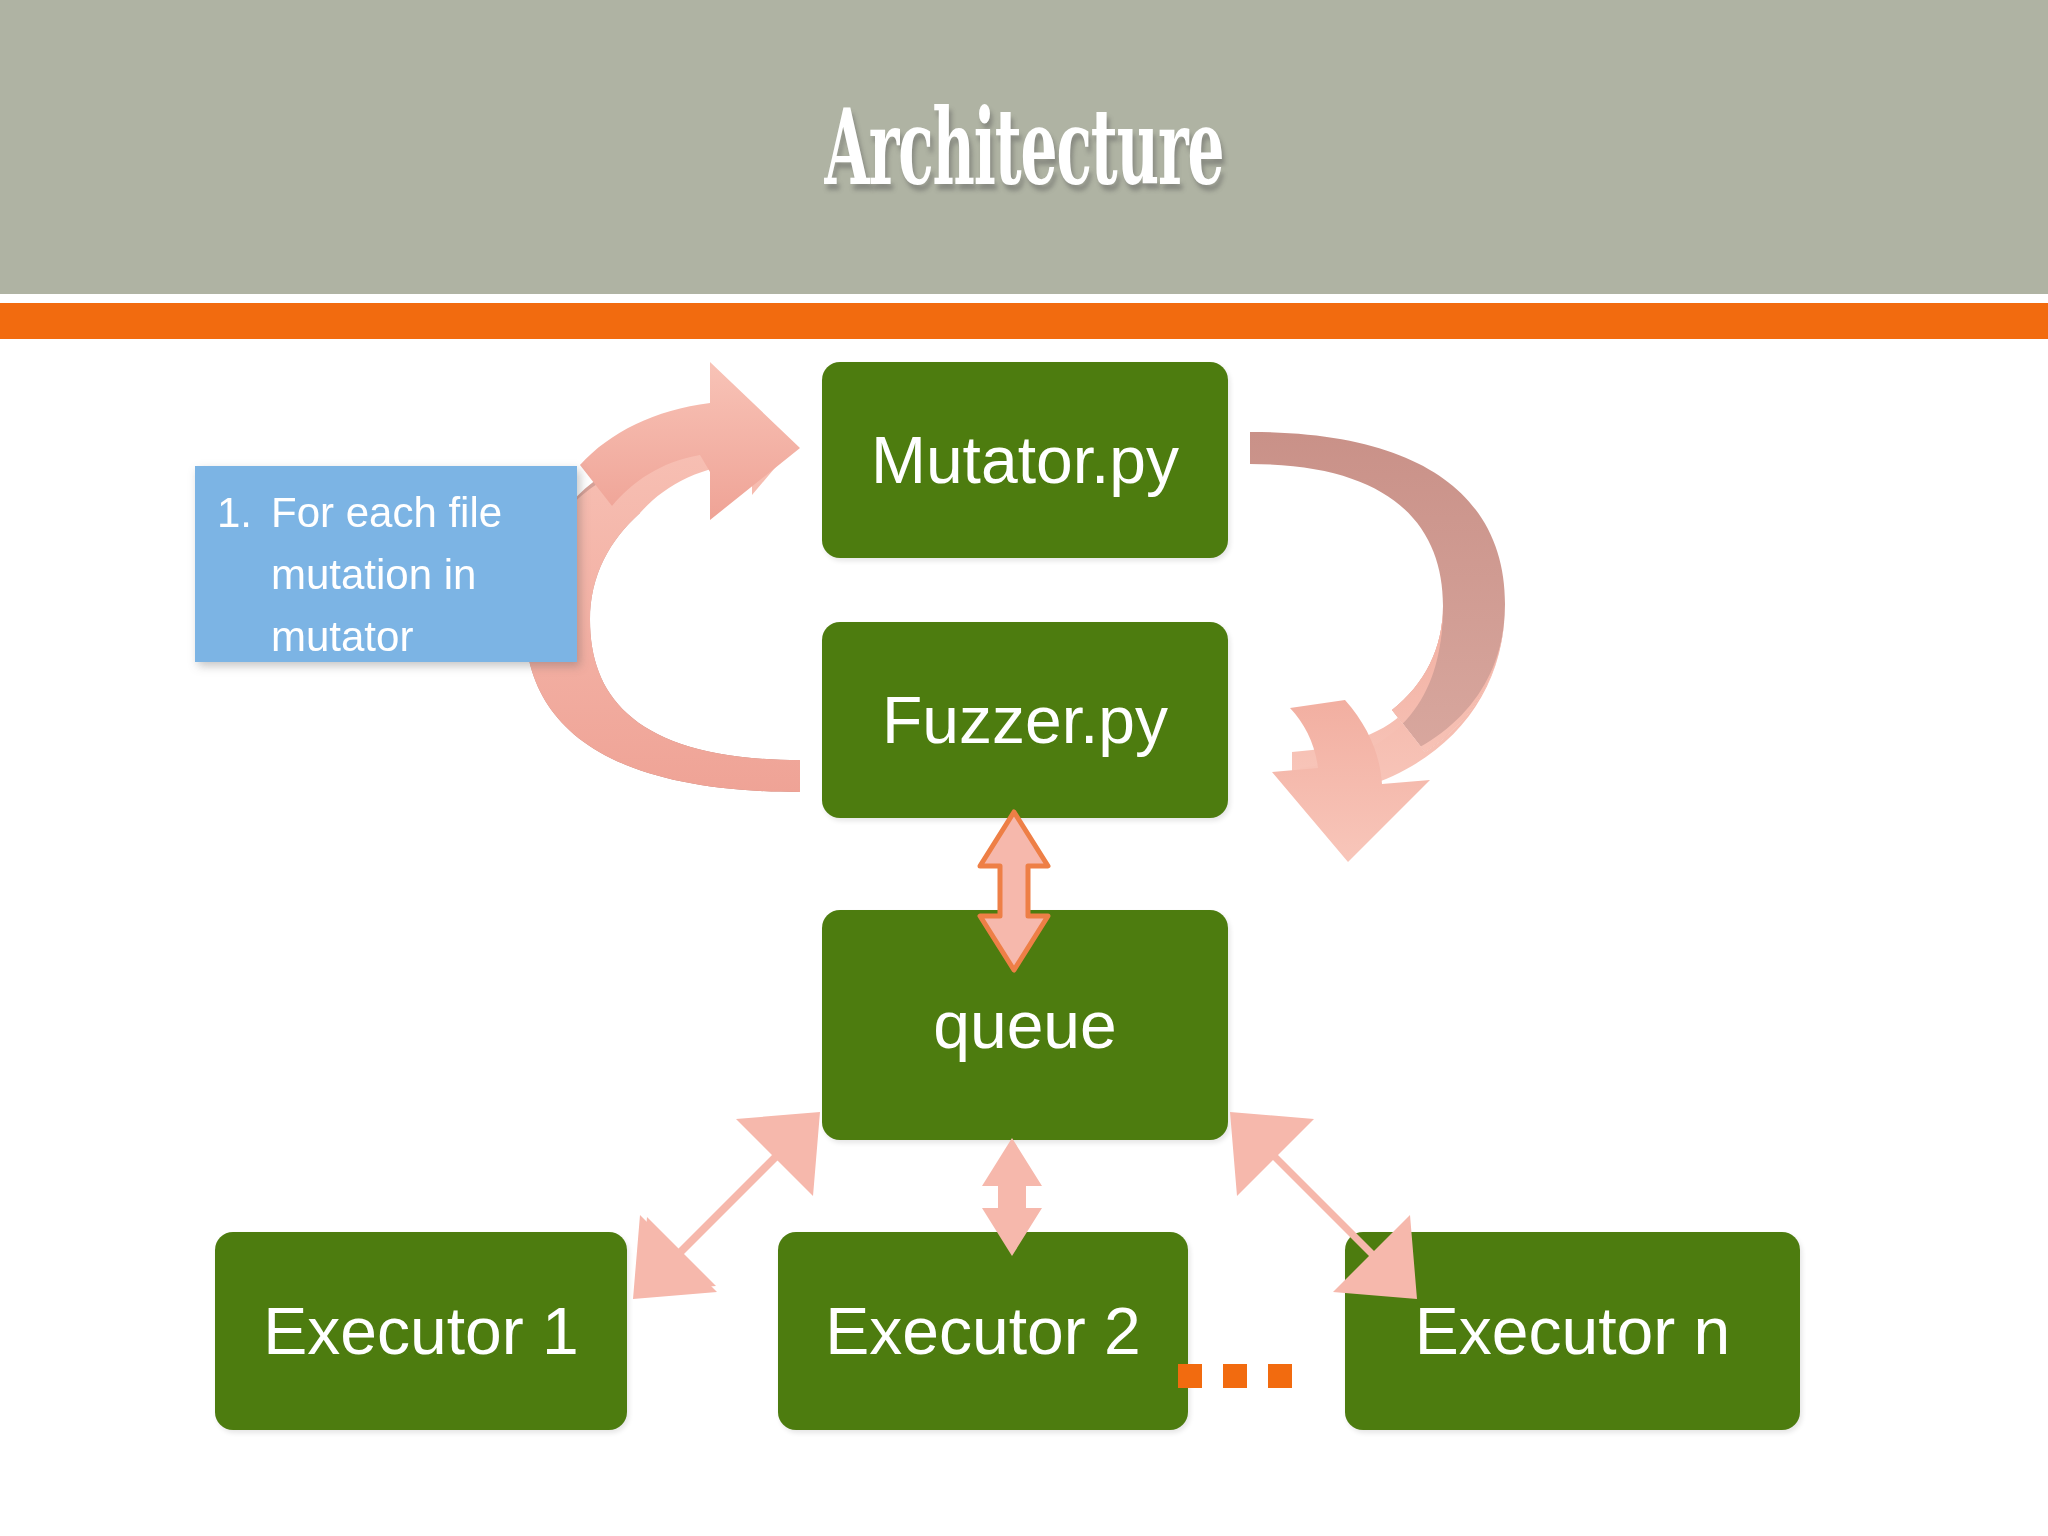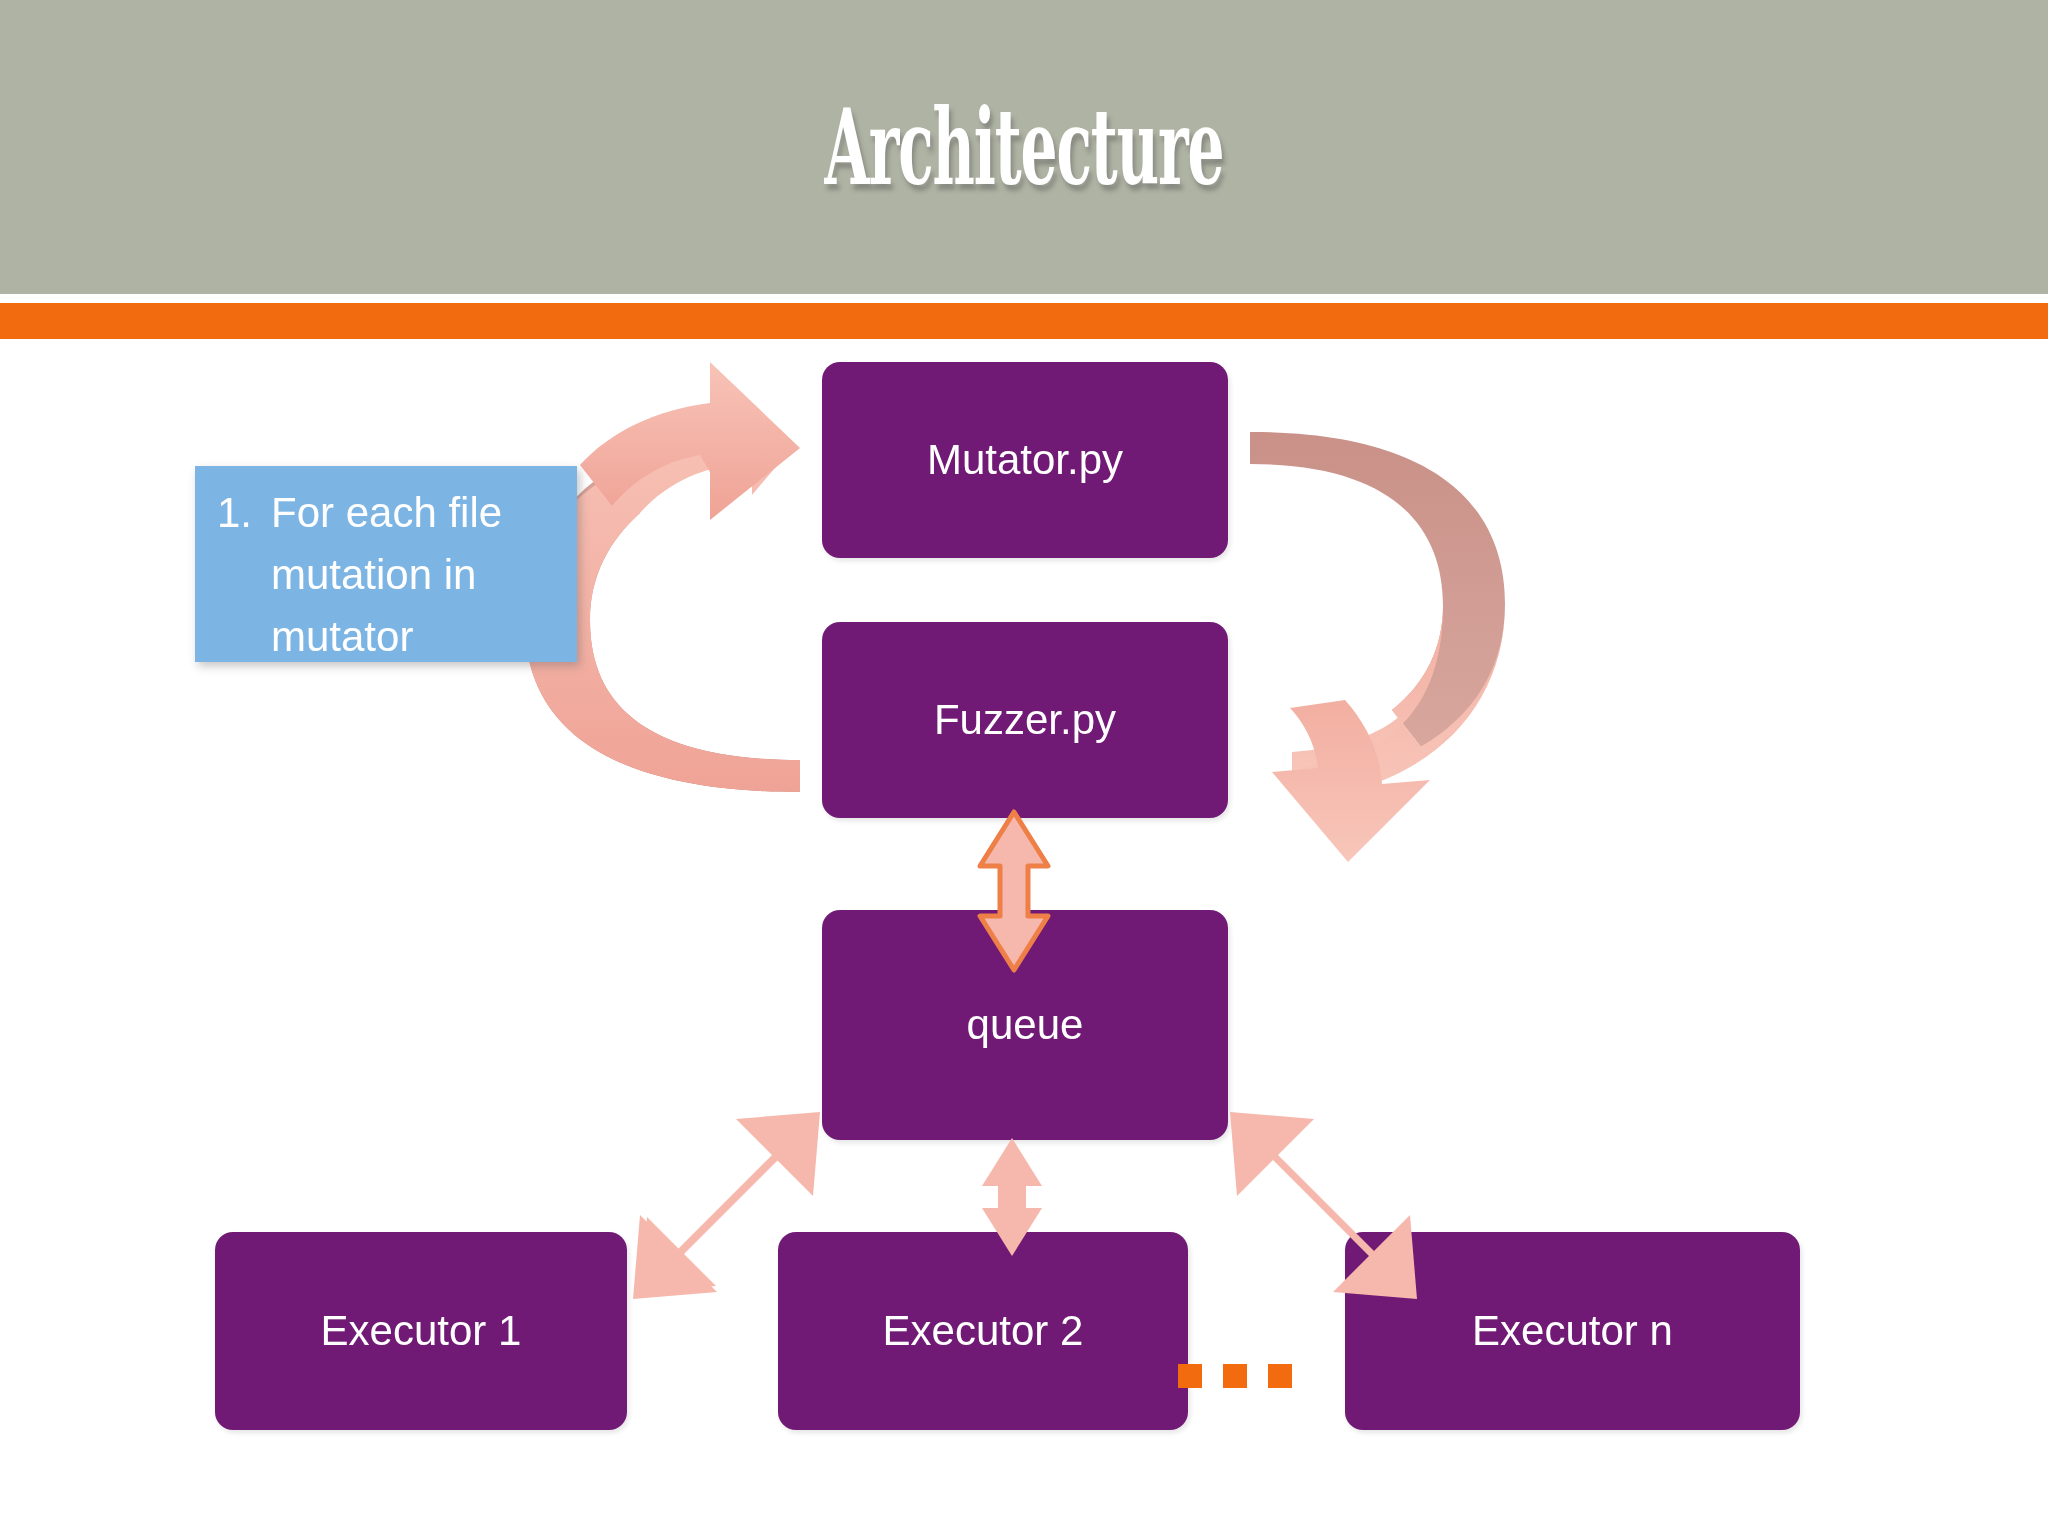--- a/index.html
+++ b/index.html
@@ -51,27 +51,27 @@
     left: 0;
     top: 303px;
     width: 2048px;
     height: 36px;
     background: #F26B0F;
   }
 
   
   .node {
     position: absolute;
-    background: #701a75;
+    background: #4d7c0f;
     border-radius: 18px;
     color: #ffffff;
     display: flex;
     align-items: center;
     justify-content: center;
-    font-size: 42px;
+    font-size: 66px;
     font-family: "Liberation Sans", sans-serif;
     font-weight: 400;
     box-shadow: 2px 3px 5px rgba(0,0,0,0.10);
     z-index: 5;
   }
 
   #node-mutator { left: 822px;  top: 362px;  width: 406px; height: 196px; }
   #node-fuzzer  { left: 822px;  top: 622px;  width: 406px; height: 196px; align-items: center; }
   #node-queue   { left: 822px;  top: 910px;  width: 406px; height: 230px; }
   #node-exec1   { left: 215px;  top: 1232px; width: 412px; height: 198px; text-align: center; }

